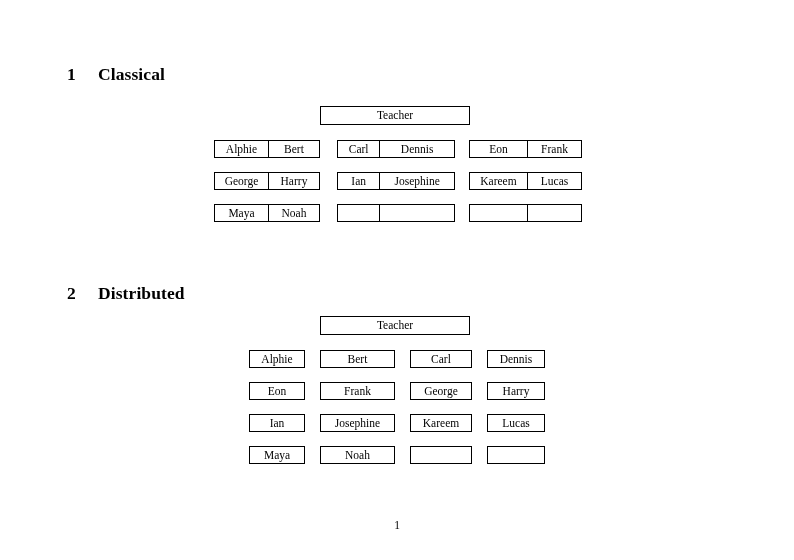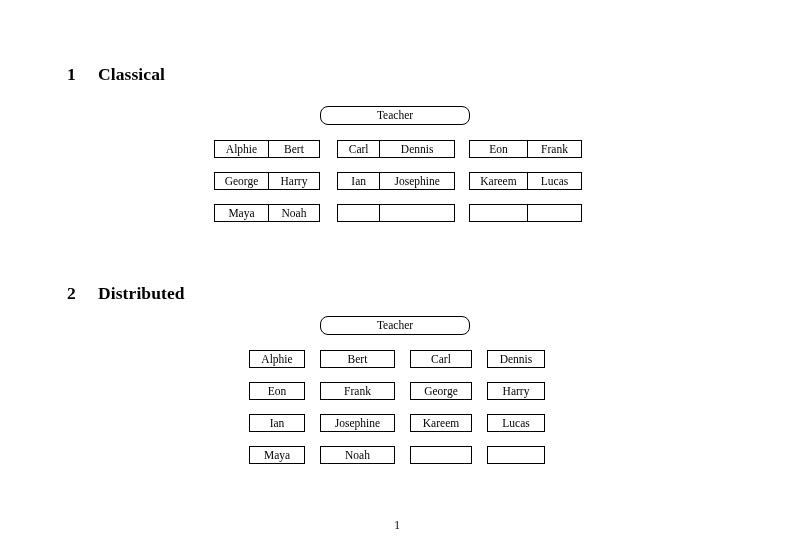--- a/index.html
+++ b/index.html
@@ -52,21 +52,20 @@
     white-space: nowrap;
     overflow: hidden;
   }
 
   
   .teacher-box {
     left: 320px;
     width: 150px;
     height: 19px;
     line-height: 17px;
-    border-radius: 8px;
   }
   #sec1-teacher { top: 106px; }
   #sec2-teacher { top: 316px; }
 
   
   .pair-group {
     position: absolute;
     box-sizing: border-box;
     border: 1px solid #000000;
     background: #ffffff;

